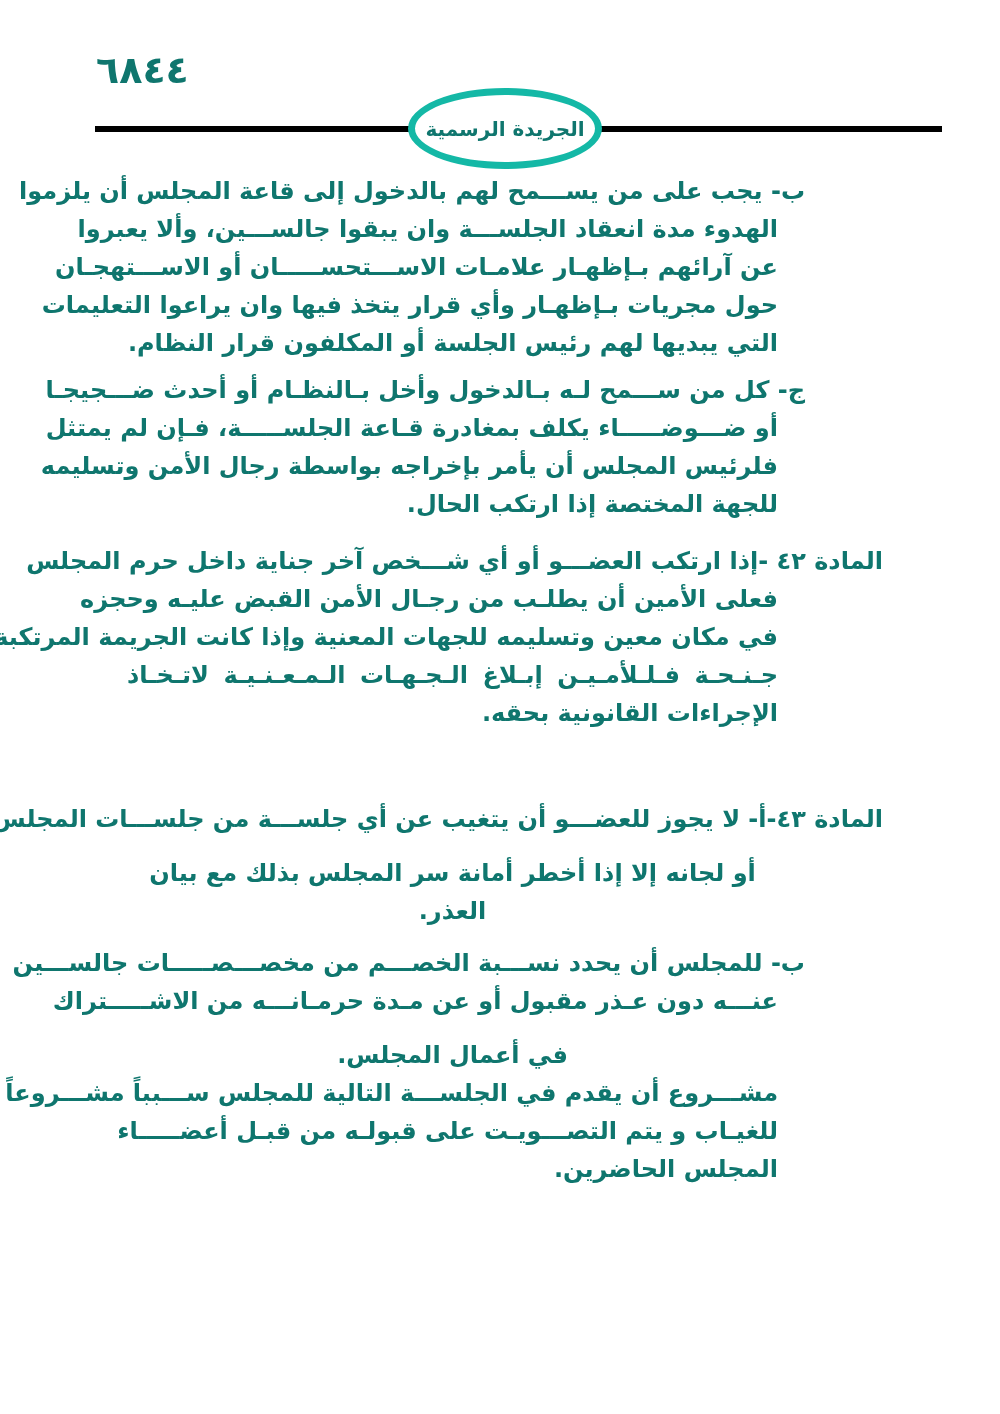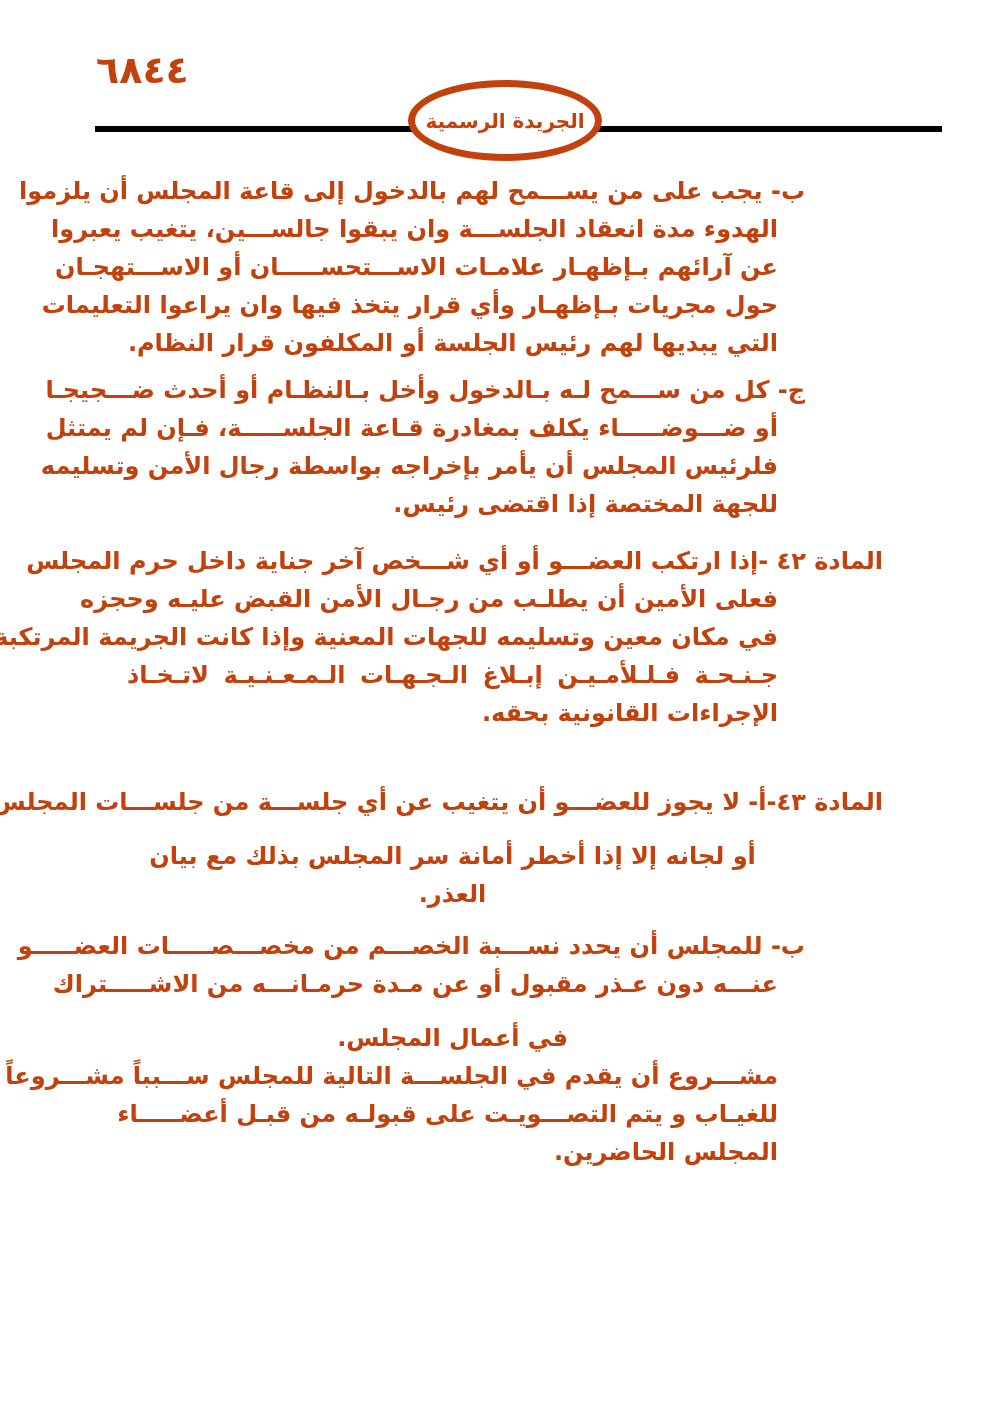--- a/index.html
+++ b/index.html
@@ -1,21 +1,21 @@
 <!DOCTYPE html>
 <html lang="ar"><head>
 <meta charset="utf-8">
 <style>
   html, body { margin: 0; padding: 0; background: #ffffff; }
   .page {
     position: relative;
     width: 1000px;
     height: 1414px;
     background: #ffffff;
-    color: #c2410c;
+    color: #0f766e;
     font-family: "DejaVu Sans", sans-serif;
     font-weight: bold;
     overflow: hidden;
   }
   .page-number {
     position: absolute;
     top: 48px;
     left: 96px;
     font-size: 38px;
     letter-spacing: 6px;
@@ -24,26 +24,26 @@
   .header-rule {
     position: absolute;
     top: 126px;
     left: 95px;
     width: 847px;
     height: 6px;
     background: #000000;
   }
   .masthead {
     position: absolute;
-    top: 80px;
+    top: 88px;
     left: 408px;
     width: 194px;
     height: 81px;
     background: #ffffff;
-    border: 7px solid #c2410c;
+    border: 7px solid #14b8a6;
     border-radius: 50%;
     box-sizing: border-box;
     display: flex;
     align-items: center;
     justify-content: center;
     z-index: 2;
   }
   .masthead-title {
     font-size: 20px;
     direction: rtl;
@@ -65,68 +65,68 @@
     text-align: justify;
     text-align-last: justify;
     white-space: nowrap;
   }
   .para.item    .ln.cont { padding-right: 27px; }
   .para.article .ln.cont { padding-right: 105px; }
   .ln.last-right  { text-align: right;  text-align-last: right;  white-space: normal; }
   .ln.last-center { text-align: center; text-align-last: center; white-space: normal; margin-top: 16px; }
   .mb9  { margin-bottom: 9px; }
   .mb19 { margin-bottom: 19px; }
-  .mb50 { margin-bottom: 51px; }
+  .mb50 { margin-bottom: 68px; }
   .mb14 { margin-bottom: 14px; }
 </style>
 </head>
 <body>
 
 <div class="page">
 
   <div class="page-number">٦٨٤٤</div>
 
   <div class="header-rule"></div>
 
   <div class="masthead">
     <span class="masthead-title">الجريدة الرسمية</span>
   </div>
 
   <div class="content">
 
     <div class="para item mb9">
       <div class="ln">ب- يجب على من يســـمح لهم بالدخول إلى قاعة المجلس أن يلزموا</div>
-      <div class="ln cont">الهدوء مدة انعقاد الجلســـة وان يبقوا جالســـين، يتغيب يعبروا</div>
+      <div class="ln cont">الهدوء مدة انعقاد الجلســـة وان يبقوا جالســـين، وألا يعبروا</div>
       <div class="ln cont">عن آرائهم بـإظهـار علامـات الاســـتحســـــان أو الاســـتهجـان</div>
       <div class="ln cont">حول مجريات بـإظهـار وأي قرار يتخذ فيها وان يراعوا التعليمات</div>
       <div class="ln cont last-right">التي يبديها لهم رئيس الجلسة أو المكلفون قرار النظام.</div>
     </div>
 
     <div class="para item mb19">
       <div class="ln">ج- كل من ســـمح لـه بـالدخول وأخل بـالنظـام أو أحدث ضـــجيجـا</div>
       <div class="ln cont">أو ضـــوضـــــاء يكلف بمغادرة قـاعة الجلســـــة، فـإن لم يمتثل</div>
       <div class="ln cont">فلرئيس المجلس أن يأمر بإخراجه بواسطة رجال الأمن وتسليمه</div>
-      <div class="ln cont last-right">للجهة المختصة إذا اقتضى رئيس.</div>
+      <div class="ln cont last-right">للجهة المختصة إذا ارتكب الحال.</div>
     </div>
 
     <div class="para article mb50">
       <div class="ln">المادة ٤٢ -إذا ارتكب العضـــو أو أي شـــخص آخر جناية داخل حرم المجلس</div>
       <div class="ln cont">فعلى الأمين أن يطلـب من رجـال الأمن القبض عليـه وحجزه</div>
       <div class="ln cont">في مكان معين وتسليمه للجهات المعنية وإذا كانت الجريمة المرتكبة</div>
       <div class="ln cont">جـنـحـة فـلـلأمـيـن إبـلاغ الـجـهـات الـمـعـنـيـة لاتـخـاذ</div>
       <div class="ln cont last-right">الإجراءات القانونية بحقه.</div>
     </div>
 
     <div class="para article mb14">
       <div class="ln">المادة ٤٣-أ- لا يجوز للعضـــو أن يتغيب عن أي جلســـة من جلســـات المجلس</div>
       <div class="ln cont last-center">أو لجانه إلا إذا أخطر أمانة سر المجلس بذلك مع بيان العذر.</div>
     </div>
 
     <div class="para item">
-      <div class="ln">ب- للمجلس أن يحدد نســـبة الخصـــم من مخصـــصـــــات العضـــــو</div>
+      <div class="ln">ب- للمجلس أن يحدد نســـبة الخصـــم من مخصـــصـــــات جالســـين</div>
       <div class="ln cont">عنـــه دون عـذر مقبول أو عن مـدة حرمـانـــه من الاشـــــتراك</div>
       <div class="ln cont last-center">في أعمال المجلس.</div>
     </div>
 
     <div class="para item">
       <div class="ln cont">مشـــروع أن يقدم في الجلســـة التالية للمجلس ســـبباً مشـــروعاً</div>
       <div class="ln cont">للغيـاب و يتم التصـــويـت على قبولـه من قبـل أعضـــــاء</div>
       <div class="ln cont last-right">المجلس الحاضرين.</div>
     </div>
 

